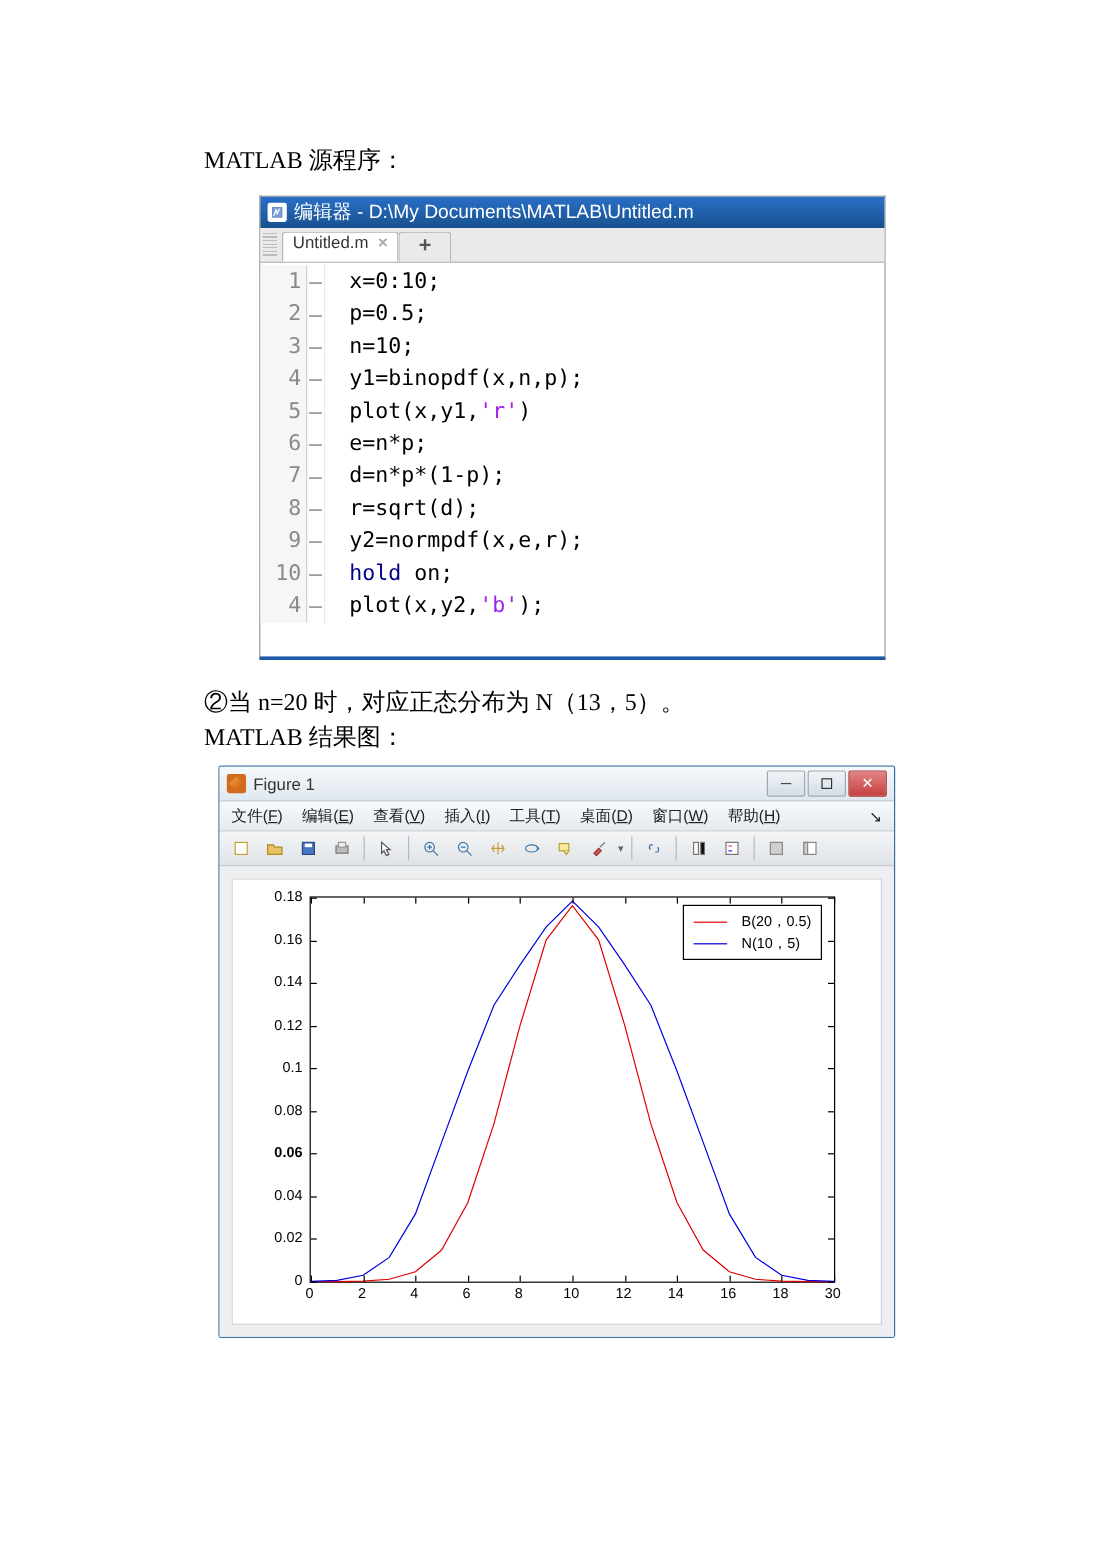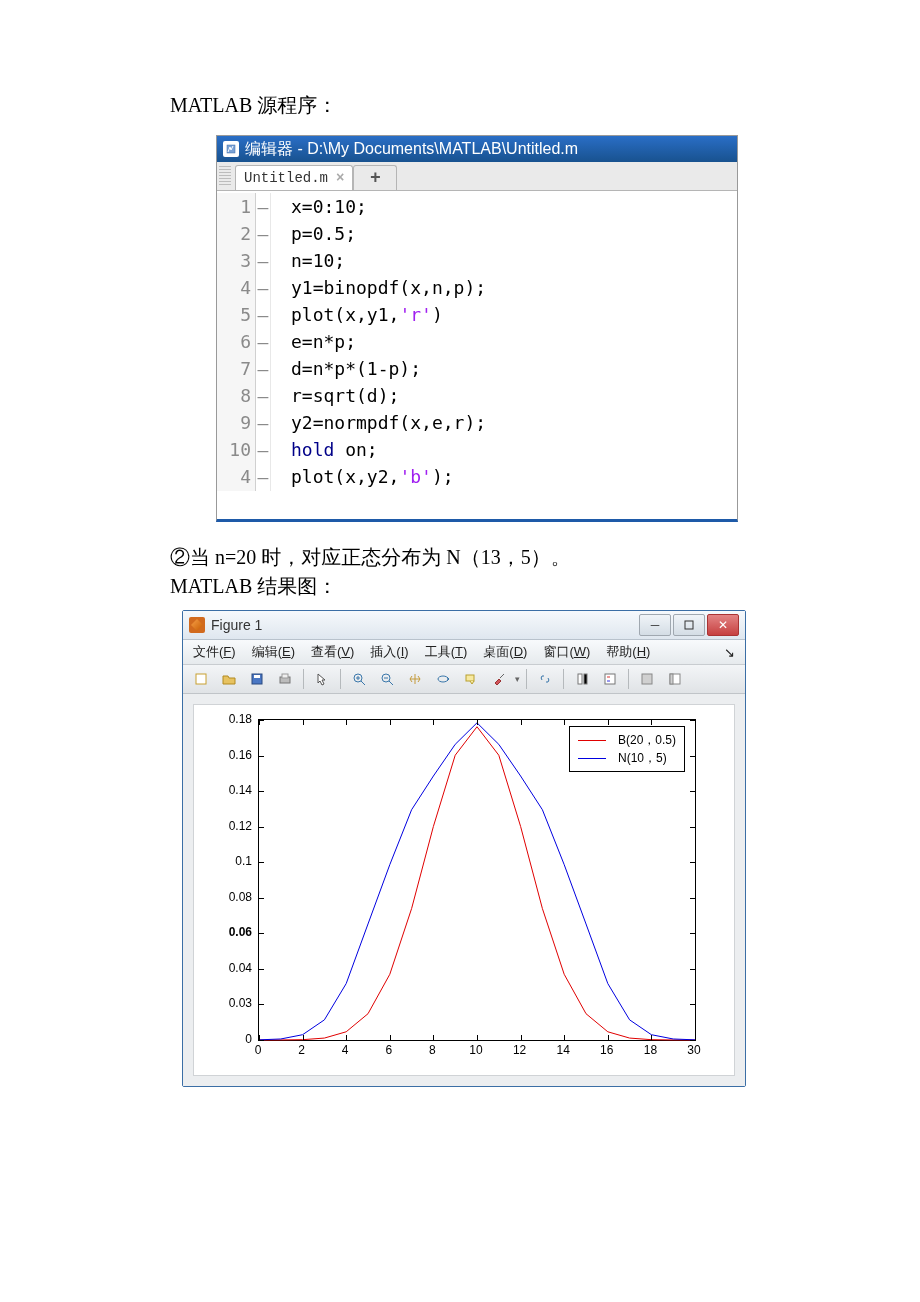--- a/index.html
+++ b/index.html
@@ -4,21 +4,21 @@
 <style>
   body {
     margin: 0;
     background: #fff;
     font-family: "Times New Roman", "SimSun", serif;
     font-size: 20px;
     color: #000;
   }
   .page {
     width: 852px;
-    padding: 92px 170px 60px 170px;
+    padding: 120px 170px 60px 170px;
     box-sizing: border-box;
   }
   .heading {
     margin-bottom: 16px;
     font-size: 20px;
   }
   .editor-window {
     width: 520px;
     margin-left: 46px;
     border: 1px solid #999;
@@ -51,31 +51,30 @@
     height: 28px;
     border-bottom: 1px solid #b5b5b5;
     background: #eaeaea;
     font-family: Arial, sans-serif;
   }
   .dragbar {
     width: 12px; height: 20px; margin: 0 4px 0 2px;
     background: repeating-linear-gradient(#bcbcbc 0 1px, #eaeaea 1px 3px);
   }
   .tab {
-    display: flex; align-items: center;
+    display: flex; align-items: flex-start;
     height: 24px;
     padding: 0 8px;
     border: 1px solid #b5b5b5;
     border-bottom: none;
     background: #fff;
     border-radius: 3px 3px 0 0;
     font-size: 14px;
     margin-top: 3px;
     color: #333;
-    font-family: Liberation Mono, monospace;
   }
   .tab .close {
     margin-left: 8px; color: #aaa; font-weight: bold;
   }
   .tab.plus {
     background: #eaeaea;
     border: 1px solid #b5b5b5;
     border-bottom: none;
     width: 26px; justify-content: center;
     margin-left: 0;
@@ -463,21 +462,21 @@
           </div>
 
       <div class="ytick-label" style="top: 14px; left: 0px; right: auto; position: absolute; width: 58px; text-align: right;">0.18</div>
           <div class="ytick-label" style="top: 49.5556px; left: 0px; right: auto; position: absolute; width: 58px; text-align: right;">0.16</div>
           <div class="ytick-label" style="top: 85.1111px; left: 0px; right: auto; position: absolute; width: 58px; text-align: right;">0.14</div>
           <div class="ytick-label" style="top: 120.667px; left: 0px; right: auto; position: absolute; width: 58px; text-align: right;">0.12</div>
           <div class="ytick-label" style="top: 156.222px; left: 0px; right: auto; position: absolute; width: 58px; text-align: right;">0.1</div>
           <div class="ytick-label" style="top: 191.778px; left: 0px; right: auto; position: absolute; width: 58px; text-align: right;">0.08</div>
           <div class="ytick-label" style="top: 227.333px; left: 0px; right: auto; position: absolute; width: 58px; text-align: right; font-weight: bold;">0.06</div>
           <div class="ytick-label" style="top: 262.889px; left: 0px; right: auto; position: absolute; width: 58px; text-align: right;">0.04</div>
-          <div class="ytick-label" style="top: 298.444px; left: 0px; right: auto; position: absolute; width: 58px; text-align: right;">0.03</div>
+          <div class="ytick-label" style="top: 298.444px; left: 0px; right: auto; position: absolute; width: 58px; text-align: right;">0.02</div>
           <div class="ytick-label" style="top: 334px; left: 0px; right: auto; position: absolute; width: 58px; text-align: right;">0</div>
           <div class="xtick-label" style="left: 64px;">0</div>
           <div class="xtick-label" style="left: 107.6px;">2</div>
           <div class="xtick-label" style="left: 151.2px;">4</div>
           <div class="xtick-label" style="left: 194.8px;">6</div>
           <div class="xtick-label" style="left: 238.4px;">8</div>
           <div class="xtick-label" style="left: 282px;">10</div>
           <div class="xtick-label" style="left: 325.6px;">12</div>
           <div class="xtick-label" style="left: 369.2px;">14</div>
           <div class="xtick-label" style="left: 412.8px;">16</div>

